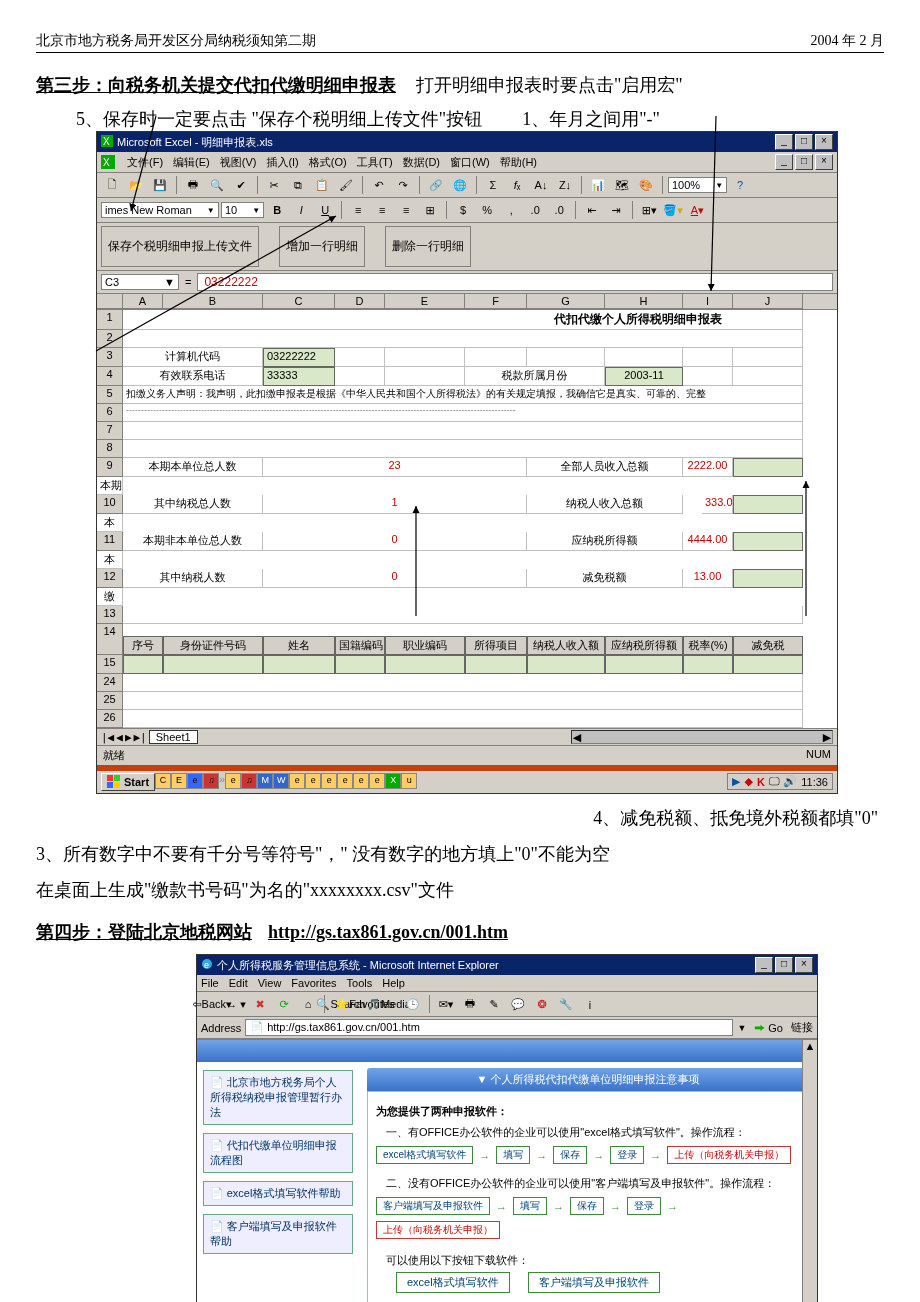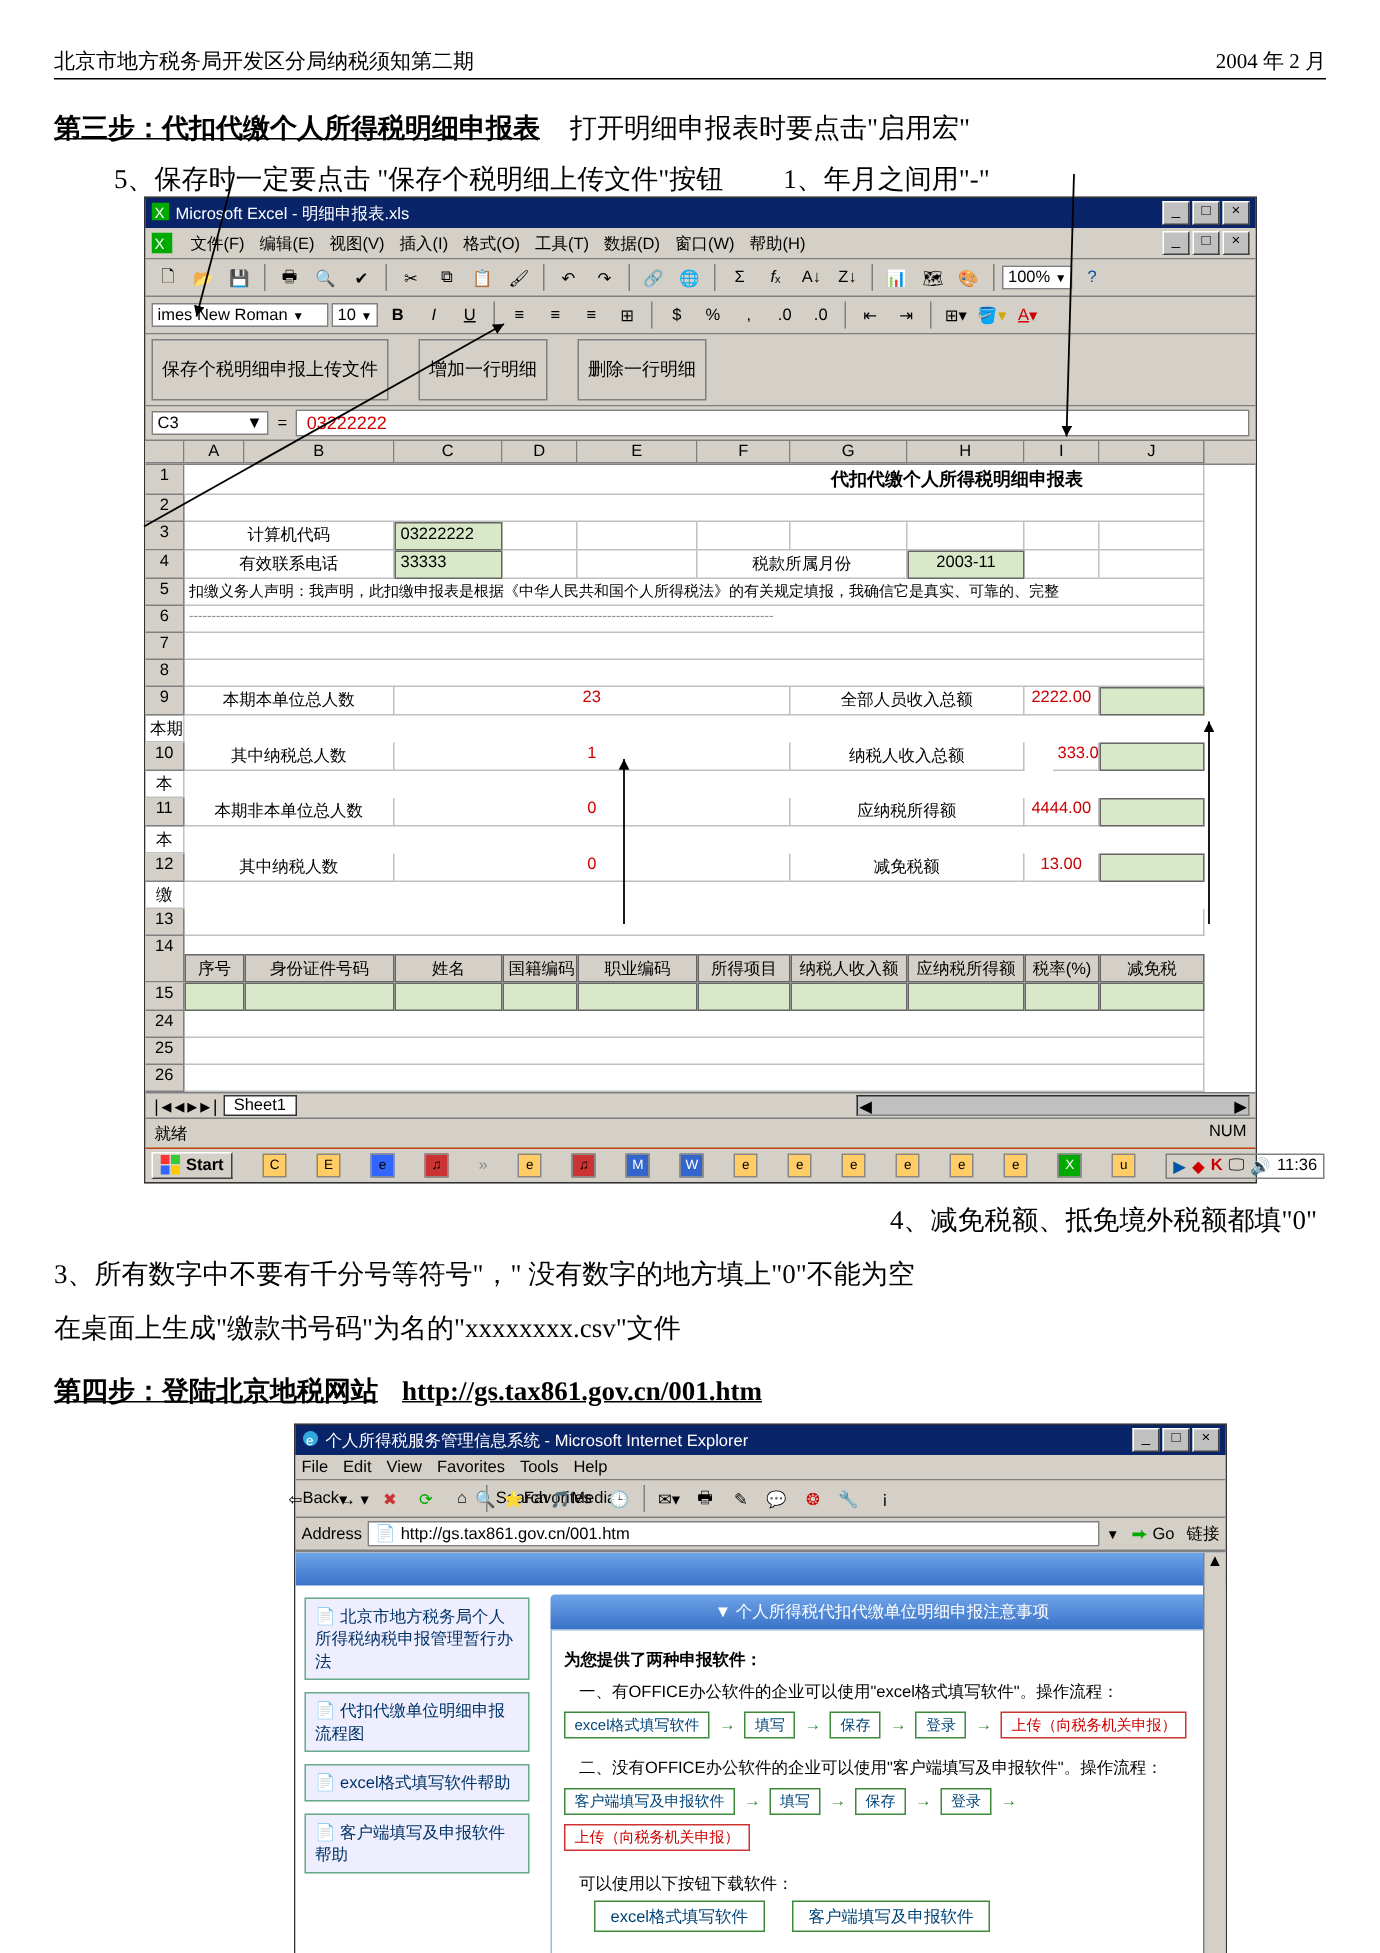--- a/index.html
+++ b/index.html
@@ -90,21 +90,21 @@
   .tb-btn {
     width:20px; height:18px;
     border:1px solid transparent;
     display:inline-flex; align-items:center; justify-content:center;
     font-size:11px;
   }
   .tb-sep { width:1px; height:18px; background:#808080; margin:0 3px; }
   .tb-combo {
     background:#fff; border:1px solid #808080;
     padding:1px 3px; font-size:11px;
-    display:inline-flex; align-items:center; gap:3px;
+    display:inline-flex; align-items:center; gap:15px;
   }
   .tb-combo .dd { font-size:8px; }
   .custom-bar {
     background:#d4d0c8;
     padding:3px 4px;
     display:flex; gap:20px;
     border-bottom:1px solid #808080;
   }
   .custom-btn {
     border:1px solid #808080;
@@ -157,23 +157,23 @@
     padding:1px 4px; gap:2px; font-size:11px;
     border-top:1px solid #808080;
   }
   .sheet-tabs .nav { font-family: monospace; }
   .sheet-tab { background:#fff; border:1px solid #333; padding:0 6px; }
   .statusbar {
     background:#d4d0c8; display:flex; justify-content:space-between;
     padding:2px 6px; font-size:11px; border-top:1px solid #808080;
   }
   .taskbar {
-    background:#d4d0c8; display:flex; align-items:center;
-    padding:2px 4px; gap:20px; font-size:11px;
-    border-top:1px solid #c2410c;
+    background:#d4d0c8; display:flex; align-items:flex-start;
+    padding:2px 4px; gap:0; font-size:11px;
+    border-top:6px solid #c2410c;
   }
   .start-btn {
     background:#d4d0c8; border:1px solid #fff;
     border-right-color:#404040; border-bottom-color:#404040;
     padding:1px 5px; font-weight:bold; display:flex; align-items:center; gap:3px;
   }
   .tray {
     margin-left:auto; border:1px solid #808080;
     padding:1px 4px; display:flex; gap:4px; align-items:center;
   }
@@ -256,21 +256,21 @@
 </head>
 <body>
 
 <div class="page">
   <div class="header-line">
     <span>北京市地方税务局开发区分局纳税须知第二期</span>
     <span>2004 年 2 月</span>
   </div>
 
   <div style="margin-bottom:10px;">
-    <span class="step-title">第三步：代扣代缴个人所得税明细申报表</span>
+    <span class="step-title">第三步：向税务机关提交代扣代缴明细申报表</span>
     &nbsp;&nbsp;&nbsp;
     <span class="step-suffix">打开明细申报表时要点击"启用宏"</span>
   </div>
 
   <div class="annot-row" style="margin-left:40px;">
     <span>5、保存时一定要点击 "保存个税明细上传文件"按钮</span>
     <span>1、年月之间用"-"</span>
   </div>
 
   <div class="excel-wrap">

